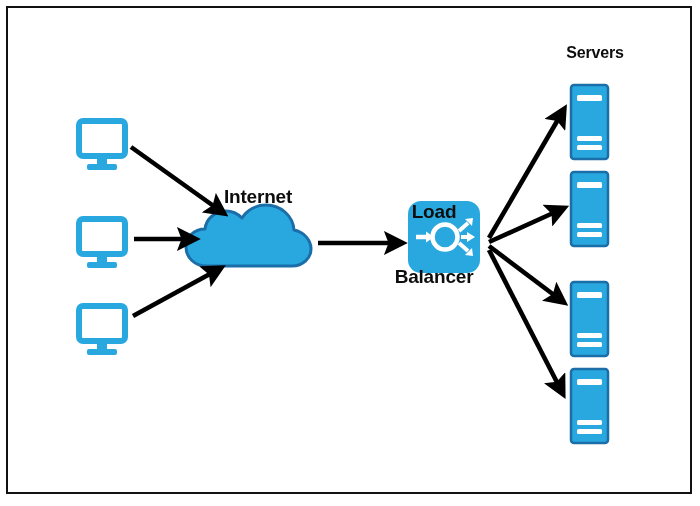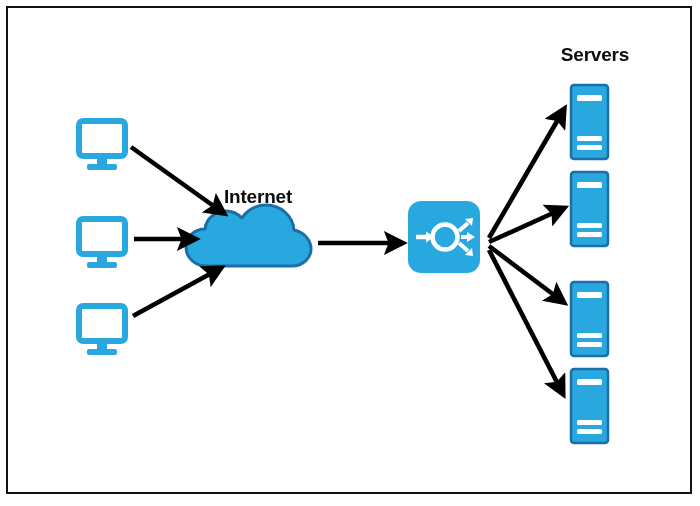--- a/index.html
+++ b/index.html
@@ -59,21 +59,21 @@
   #label-lb {
     left: 377px;
     top: 157px;
     width: 114px;
     font-size: 19px;
   }
   #label-servers {
     left: 530px;
     top: 44px;
     width: 130px;
-    font-size: 19px;
+    font-size: 16px;
   }
 </style>
 </head>
 <body>
 
 <div id="canvas">
 
   <div id="frame"></div>
 
   <svg class="diagram-svg" viewBox="0 0 700 506">
@@ -158,15 +158,19 @@
 
     <line x1="318" y1="243" x2="400" y2="243" stroke="#000000" stroke-width="4.6" marker-end="url(#arrowhead)"></line>
 
     <line x1="489" y1="238" x2="563" y2="111" stroke="#000000" stroke-width="4.6" marker-end="url(#arrowhead)"></line>
     <line x1="489" y1="242" x2="562" y2="209" stroke="#000000" stroke-width="4.6" marker-end="url(#arrowhead)"></line>
     <line x1="489" y1="246" x2="562" y2="301" stroke="#000000" stroke-width="4.6" marker-end="url(#arrowhead)"></line>
     <line x1="489" y1="250" x2="562" y2="392" stroke="#000000" stroke-width="4.6" marker-end="url(#arrowhead)"></line>
   </svg>
 
   <div class="node-label" id="label-internet">Internet</div>
+  <div class="node-label" id="label-lb">
+    <div>Load</div>
+    <div>Balancer</div>
+  </div>
   <div class="node-label" id="label-servers">Servers</div>
 
 </div>
 
 </body></html>

